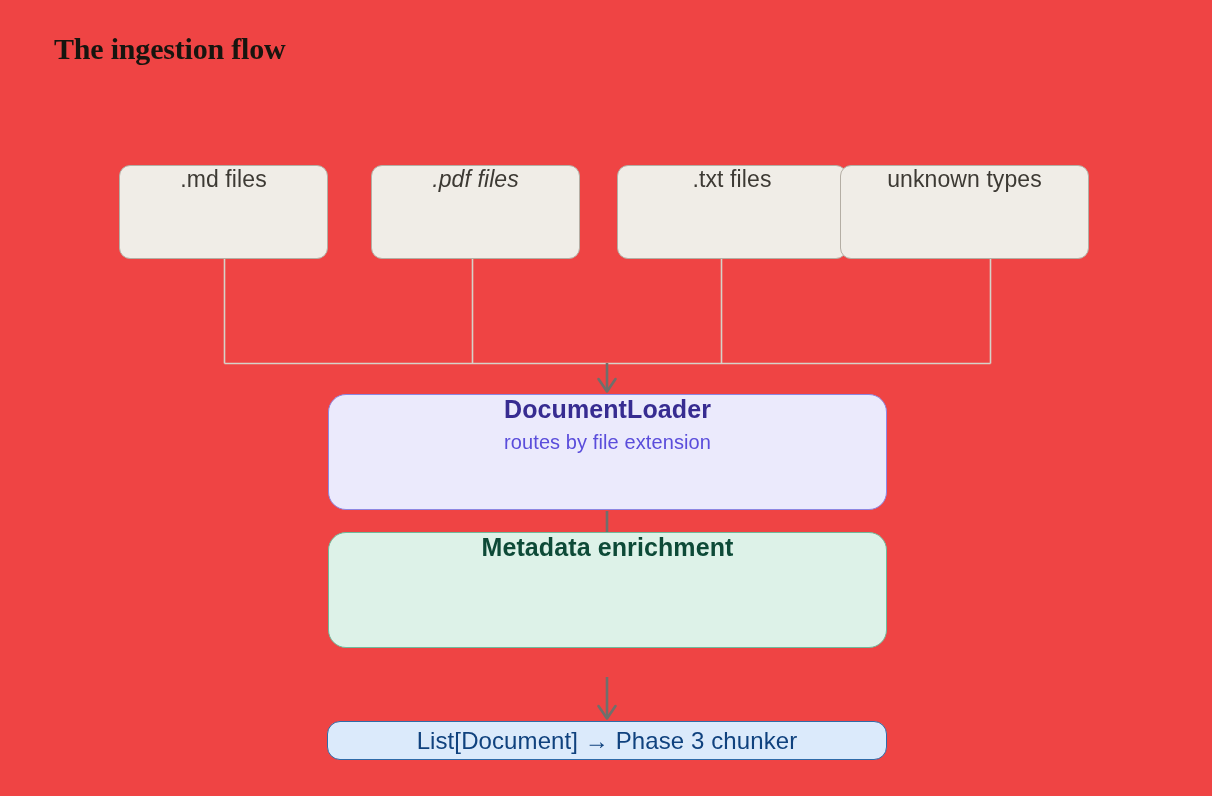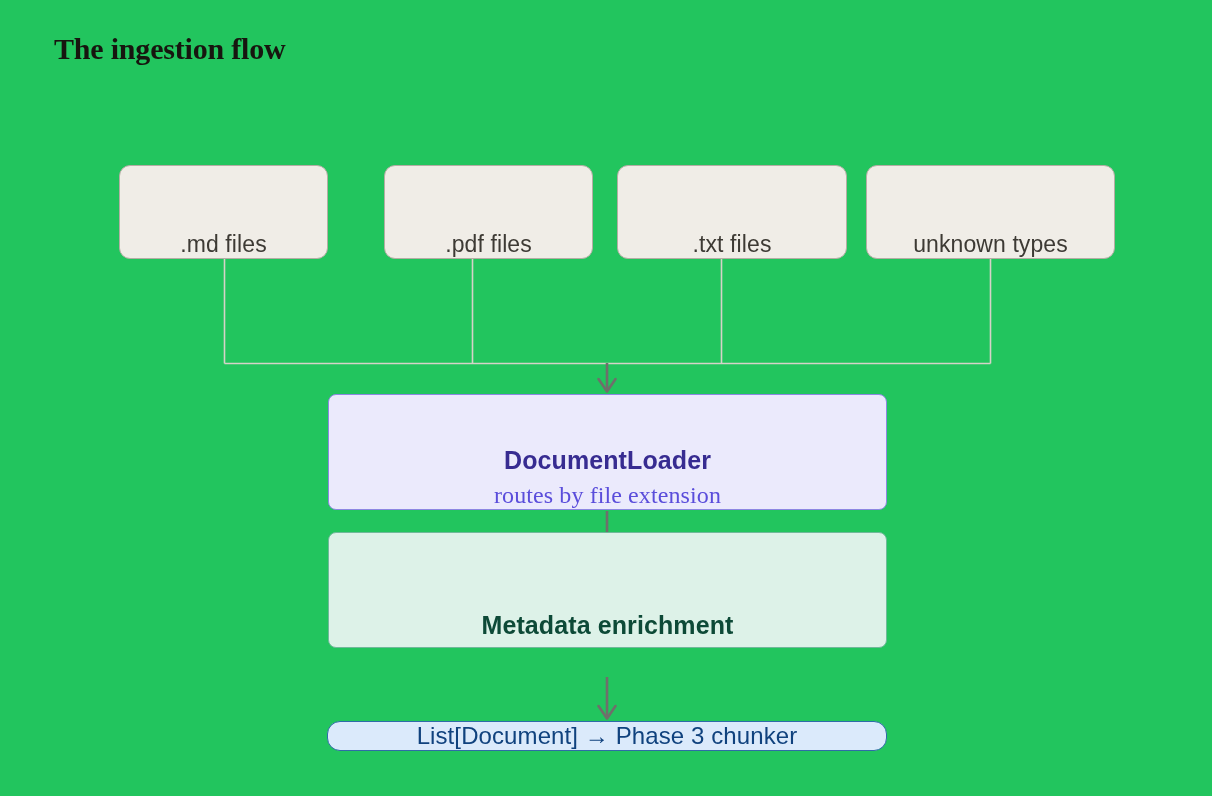--- a/index.html
+++ b/index.html
@@ -10,21 +10,21 @@
     width: 1212px;
     height: 796px;
     background: #faf9f5;
     font-family: "Liberation Sans", sans-serif;
     overflow: hidden;
   }
   #canvas {
     position: relative;
     width: 1212px;
     height: 796px;
-    background: #22c55e;
+    background: #ef4444;
   }
 
   
   .page-title {
     position: absolute;
     left: 54px;
     top: 32px;
     font-family: "Liberation Serif", serif;
     font-weight: bold;
     font-size: 30px;
@@ -33,21 +33,21 @@
     white-space: nowrap;
   }
 
   
   .node {
     position: absolute;
     box-sizing: border-box;
     display: flex;
     flex-direction: column;
     align-items: center;
-    justify-content: flex-end;
+    justify-content: flex-start;
     text-align: center;
   }
 
   
   .src-node {
     top: 165px;
     height: 94px;
     background: #f0ede7;
     border: 1.4px solid #b4aea4;
     border-radius: 11px;
@@ -57,34 +57,33 @@
     color: #3d3a34;
     letter-spacing: 0.1px;
     white-space: nowrap;
   }
 
   
   .stage-node {
     left: 328px;
     width: 559px;
     height: 116px;
-    border-radius: 8px;
+    border-radius: 18px;
   }
   .stage-title {
     font-size: 25px;
     font-weight: bold;
     letter-spacing: 0.1px;
     margin-bottom: 7px;
     white-space: nowrap;
   }
   .stage-sub {
-    font-size: 24px;
+    font-size: 20px;
     letter-spacing: 0.1px;
     white-space: nowrap;
-    font-family: Liberation Serif, serif;
   }
 
   .node-loader {
     top: 394px;
     background: #ebeafc;
     border: 1.5px solid #8d87e2;
   }
   .node-loader .stage-title { color: #372c91; }
   .node-loader .stage-sub   { color: #5a4ddb; }
 
@@ -95,21 +94,21 @@
   }
   .node-metadata .stage-title { color: #0d4a37; }
   .node-metadata .stage-sub   { color: #13805e; }
 
   .node-output {
     position: absolute;
     box-sizing: border-box;
     left: 327px;
     top: 721px;
     width: 560px;
-    height: 30px;
+    height: 39px;
     background: #dbeafb;
     border: 1.5px solid #2f6ba8;
     border-radius: 13px;
     display: flex;
     align-items: center;
     justify-content: center;
   }
   .output-label {
     font-size: 24px;
     color: #10427e;
@@ -157,29 +156,29 @@
     <g stroke="#6f6f6b" stroke-width="2.6" fill="none">
       <path d="M607 677 L607 717"></path>
       <path d="M598.5 706 L607 718.5 L615.5 706" stroke-linecap="round" stroke-linejoin="round"></path>
     </g>
   </svg>
 
   <div class="node src-node" style="left:119px; width:209px;">
     <span class="src-label">.md files</span>
   </div>
 
-  <div class="node src-node" style="left:384px; width:209px;">
+  <div class="node src-node" style="left:371px; width:209px;font-style:italic;">
     <span class="src-label">.pdf files</span>
   </div>
 
   <div class="node src-node" style="left:617px; width:230px;">
     <span class="src-label">.txt files</span>
   </div>
 
-  <div class="node src-node" style="left:866px; width:249px;">
+  <div class="node src-node" style="left:840px; width:249px;">
     <span class="src-label">unknown types</span>
   </div>
 
   <div class="node stage-node node-loader">
     <span class="stage-title">DocumentLoader</span>
     <span class="stage-sub">routes by file extension</span>
   </div>
 
   <div class="node stage-node node-metadata">
     <span class="stage-title">Metadata enrichment</span>

